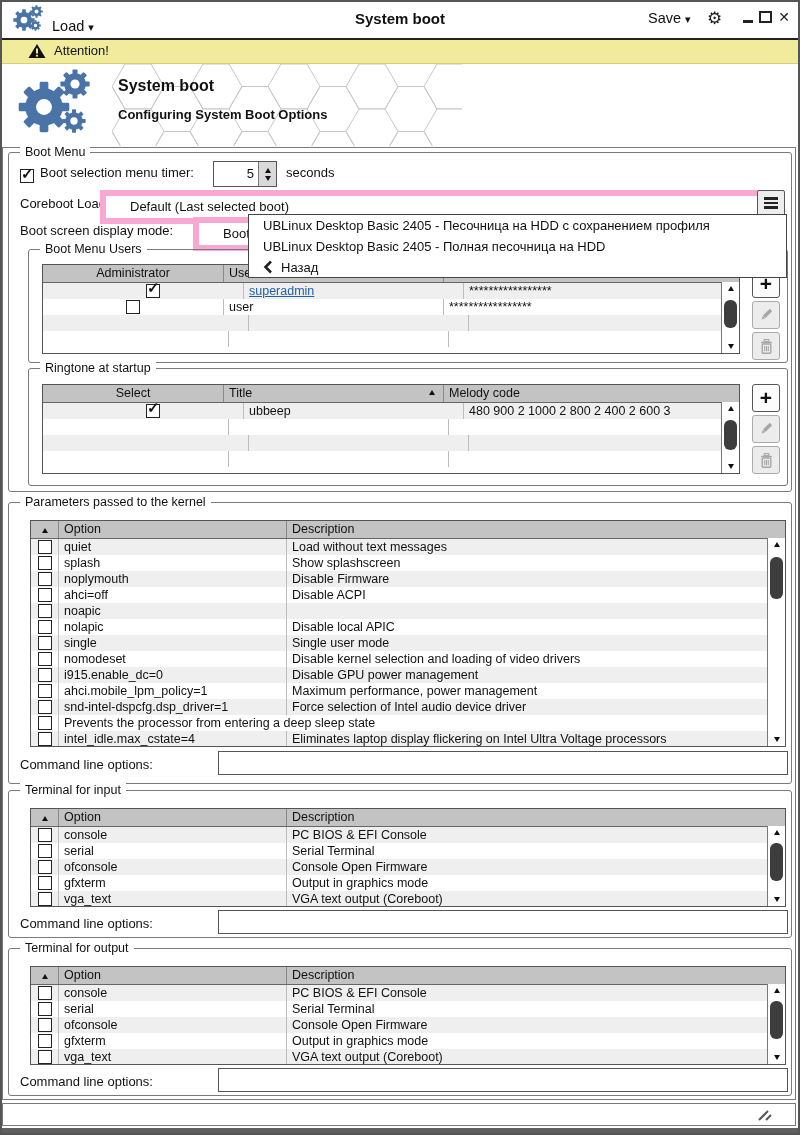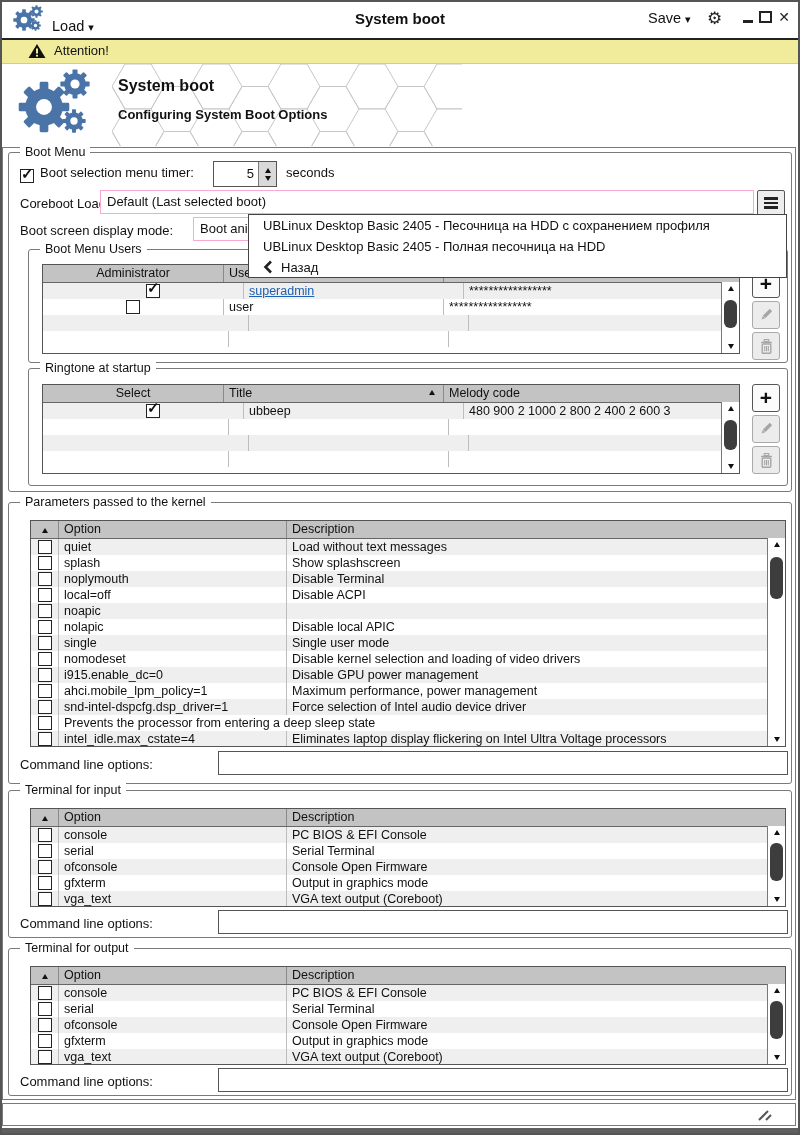--- a/index.html
+++ b/index.html
@@ -29,21 +29,21 @@
   .hdr-title{position:absolute;left:118px;top:14px;font-size:16px;font-weight:bold;z-index:2;}
   .hdr-sub{position:absolute;left:118px;top:44px;font-size:13px;font-weight:bold;z-index:2;}
   
   .fs{position:absolute;border:1px solid #7a7a7a;border-radius:3px;background:transparent;}
   .fs-legend{position:absolute;top:-8px;left:11px;background:#fff;padding:0 5px;font-size:12.5px;white-space:nowrap;}
   .lbl{font-size:13px;white-space:nowrap;}
   
   .cb{display:inline-block;width:12px;height:12px;border:1px solid #222;background:#fff;position:relative;vertical-align:middle;}
   .cb.checked::after{content:"\2713";position:absolute;left:0px;top:-5px;font-size:15px;font-weight:bold;color:#111;}
   
-  .field{position:absolute;border:1px solid #f9a8d4;background:#fff;font-size:13px;line-height:22px;padding-left:6px;white-space:nowrap;overflow:hidden;}
+  .field{position:absolute;border:6px solid #f9a8d4;background:#fff;font-size:13px;line-height:22px;padding-left:24px;white-space:nowrap;overflow:hidden;}
   .cmd-input{position:absolute;border:1px solid #555;background:#fff;height:22px;font-family:"Liberation Sans",sans-serif;font-size:13px;padding:0 4px;box-sizing:content-box;}
   
   .spinner{position:absolute;width:62px;height:24px;border:1px solid #555;background:#fff;display:flex;}
   .spin-val{flex:1;text-align:right;font-size:13px;line-height:24px;padding-right:4px;}
   .spin-arrows{width:17px;background:#d9d9d9;border-left:1px solid #777;display:flex;flex-direction:column;align-items:center;justify-content:center;gap:3px;}
   .tri-up{width:0;height:0;border-left:4px solid transparent;border-right:4px solid transparent;border-bottom:6px solid #111;}
   .tri-down{width:0;height:0;border-left:4px solid transparent;border-right:4px solid transparent;border-top:6px solid #111;}
   .tri-up.sm{border-left-width:3.5px;border-right-width:3.5px;border-bottom-width:5px;}
   .tri-down.sm{border-left-width:3.5px;border-right-width:3.5px;border-top-width:5px;}
   
@@ -359,28 +359,28 @@
         </div>
         <div class="cell" style="width:222px;">splash</div>
         <div class="cell" style="flex:1;">Show splashscreen</div>
       </div>
 
       <div class="trow">
         <div class="cell ccenter" style="width:27px;">
           <span class="cb"></span>
         </div>
         <div class="cell" style="width:222px;">noplymouth</div>
-        <div class="cell" style="flex:1;">Disable Terminal</div>
-      </div>
-
-      <div class="trow">
-        <div class="cell ccenter" style="width:27px;">
-          <span class="cb"></span>
-        </div>
-        <div class="cell" style="width:222px;">local=off</div>
+        <div class="cell" style="flex:1;">Disable Firmware</div>
+      </div>
+
+      <div class="trow">
+        <div class="cell ccenter" style="width:27px;">
+          <span class="cb"></span>
+        </div>
+        <div class="cell" style="width:222px;">ahci=off</div>
         <div class="cell" style="flex:1;">Disable ACPI</div>
       </div>
 
       <div class="trow">
         <div class="cell ccenter" style="width:27px;">
           <span class="cb"></span>
         </div>
         <div class="cell" style="width:222px;">noapic</div>
         <div class="cell" style="flex:1;margin-top:22px;">Disable APIC</div>
       </div>

